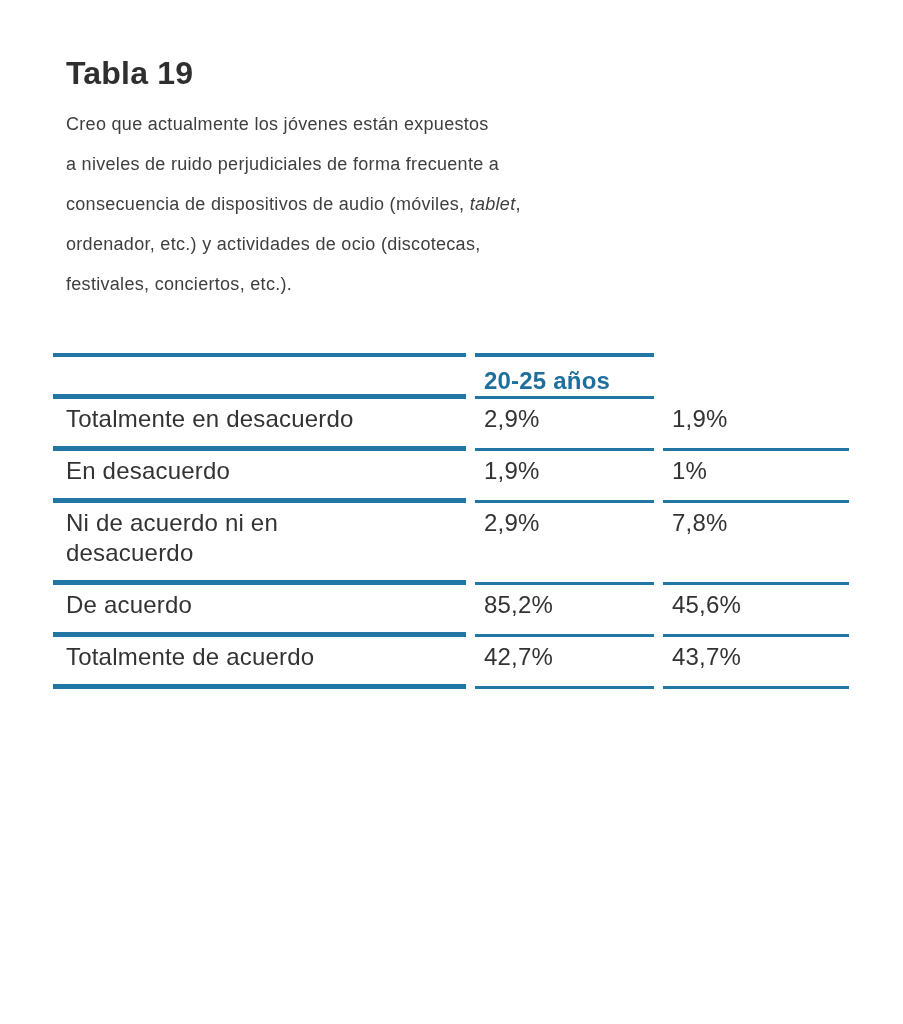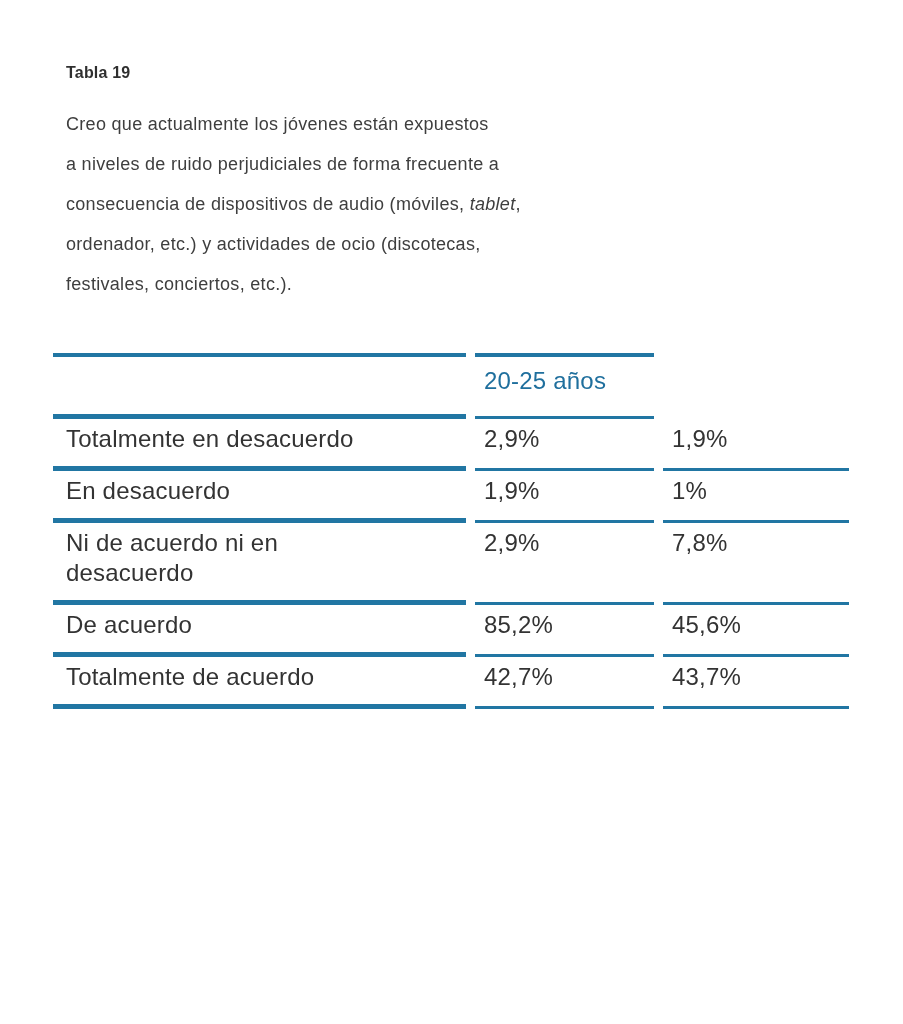--- a/index.html
+++ b/index.html
@@ -19,21 +19,21 @@
     overflow: hidden;
   }
   .doc {
     position: relative;
     width: 903px; height: 1024px;
     background: var(--page-bg);
   }
   .caption-label {
     position: absolute;
     left: 66px; top: 58px;
-    font-size: 16px; font-weight: 700;
+    font-size: 32px; font-weight: 700;
     line-height: 30px;
     color: var(--title-text);
     letter-spacing: 0.2px;
   }
   .caption-text {
     position: absolute;
     left: 66px; top: 104px;
     width: 780px;
     font-size: 18px;
     color: var(--body-text);
@@ -63,22 +63,22 @@
   .cell {
     line-height: 30px;
   }
   .c1 { padding-left: 13px; }
   .c2, .c3 { padding-left: 9px; }
 
   
   .t-head .cell {
     border-top: 4px solid var(--accent);
     padding-top: 9px;
-    padding-bottom: 20px;
-    font-weight: 400;
+    padding-bottom: 0;
+    font-weight: 700;
     color: var(--header-text);
   }
   .t-head .c1 { border-bottom: 5px solid var(--accent); }
   .t-head .c2, .t-head .c3 { border-bottom: 3px solid var(--accent); }
 
   
   .t-body .cell {
     padding-top: 5px;
     padding-bottom: 12px;
   }

